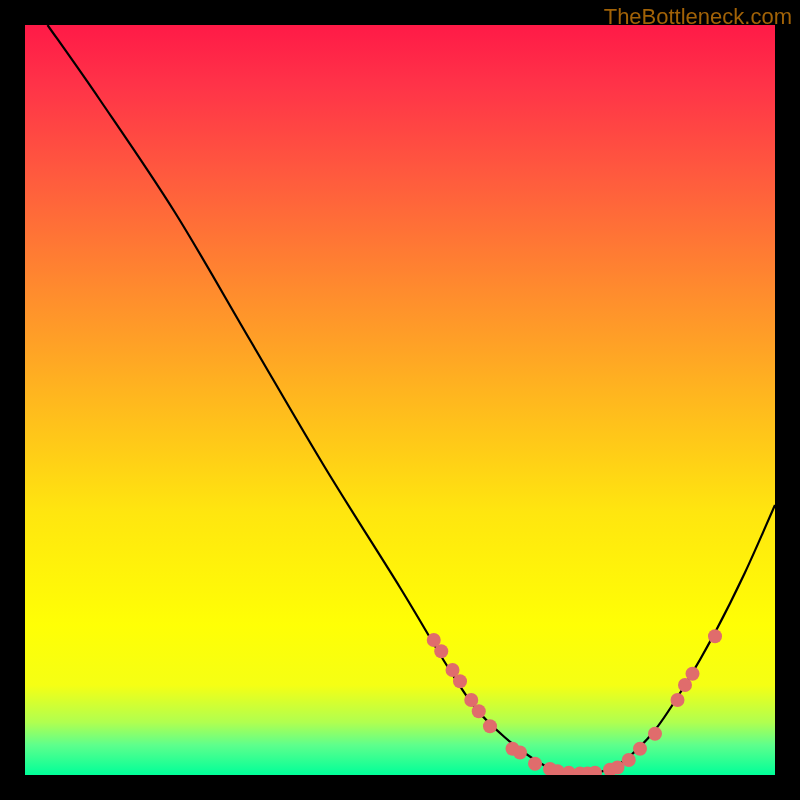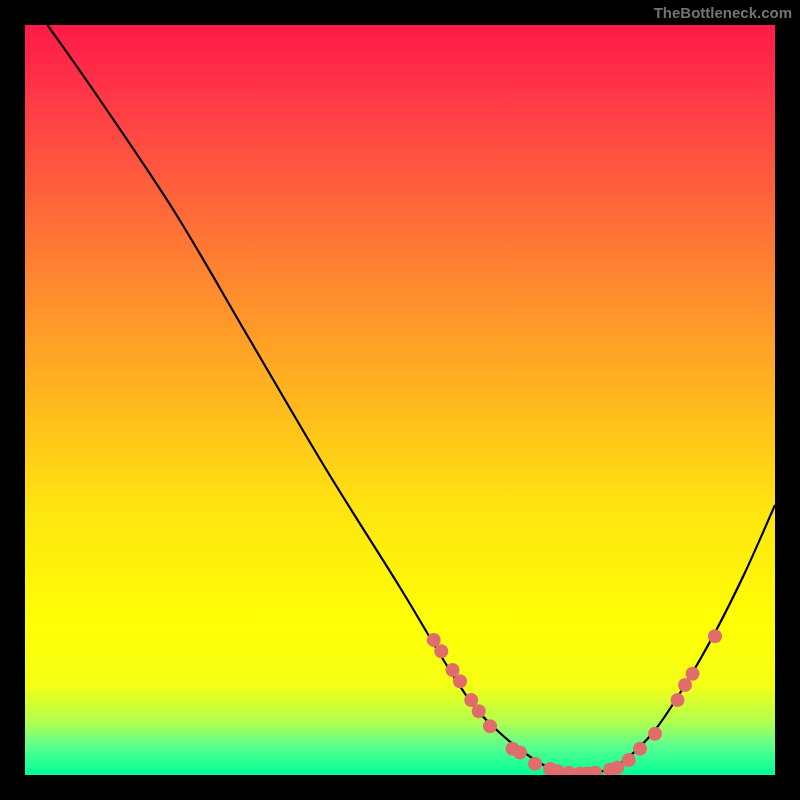--- a/index.html
+++ b/index.html
@@ -24,24 +24,24 @@
       #ffff05 80%,
       #f5ff14 88%,
       #b0ff50 93%,
       #5eff8c 96%,
       #00ff99 100%);
   }
   .watermark {
     position: absolute;
     top: 4px;
     right: 8px;
-    color: #737373;
+    color: #a16207;
     font-family: Arial, sans-serif;
-    font-size: 15px;
-    font-weight: 700;
+    font-size: 22px;
+    font-weight: 400;
     z-index: 10;
   }
   svg.curve {
     position: absolute;
     inset: 0;
     width: 100%;
     height: 100%;
     z-index: 5;
   }
 </style>

